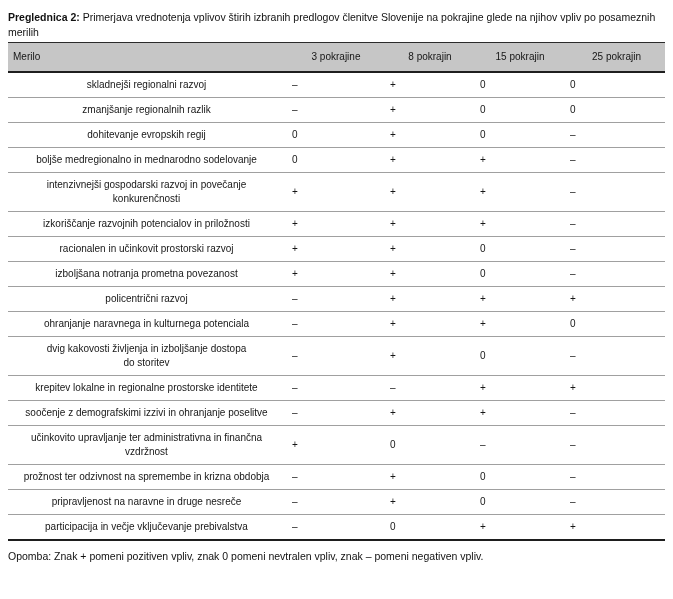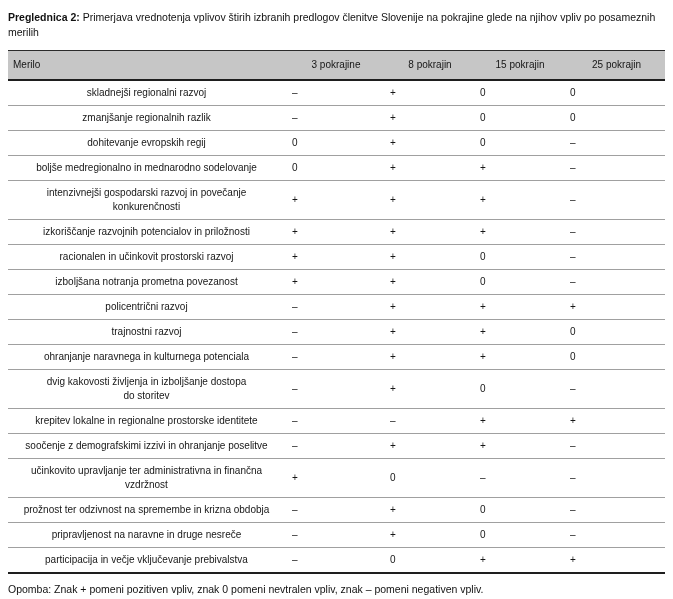--- a/index.html
+++ b/index.html
@@ -2,21 +2,21 @@
 <html><head>
 <meta charset="utf-8">
 <style>
   html,body{margin:0;padding:0;background:#ffffff;}
   body{font-family:"Liberation Sans",sans-serif;color:#1a1a1a;}
   .page{
     width:673px;height:599px;box-sizing:border-box;
     padding:8px;overflow:hidden;background:#ffffff;position:relative;
   }
   .caption{
-    font-size:10.5px;line-height:15px;margin:2px 0 10px 0;
+    font-size:10.5px;line-height:15px;margin:2px 0 2px 0;
     color:#111111;
   }
   .caption-label{font-weight:bold;}
   table.cmp{
     border-collapse:collapse;table-layout:fixed;width:657px;
     font-size:10px;line-height:14px;color:#161616;
   }
   thead th{
     background:#c6c6c6;
     text-align:left;font-weight:normal;
@@ -125,27 +125,20 @@
     <td class="value">–</td>
   </tr>
         <tr>
     <td class="criterion">policentrični razvoj</td>
     <td class="value">–</td>
     <td class="value">+</td>
     <td class="value">+</td>
     <td class="value">+</td>
   </tr>
         <tr>
-    <td class="criterion">trajnostni razvoj</td>
-    <td class="value">–</td>
-    <td class="value">+</td>
-    <td class="value">+</td>
-    <td class="value">0</td>
-  </tr>
-        <tr>
     <td class="criterion">ohranjanje naravnega in kulturnega potenciala</td>
     <td class="value">–</td>
     <td class="value">+</td>
     <td class="value">+</td>
     <td class="value">0</td>
   </tr>
         <tr>
     <td class="criterion">dvig kakovosti življenja in izboljšanje dostopa
 do storitev</td>
     <td class="value">–</td>

